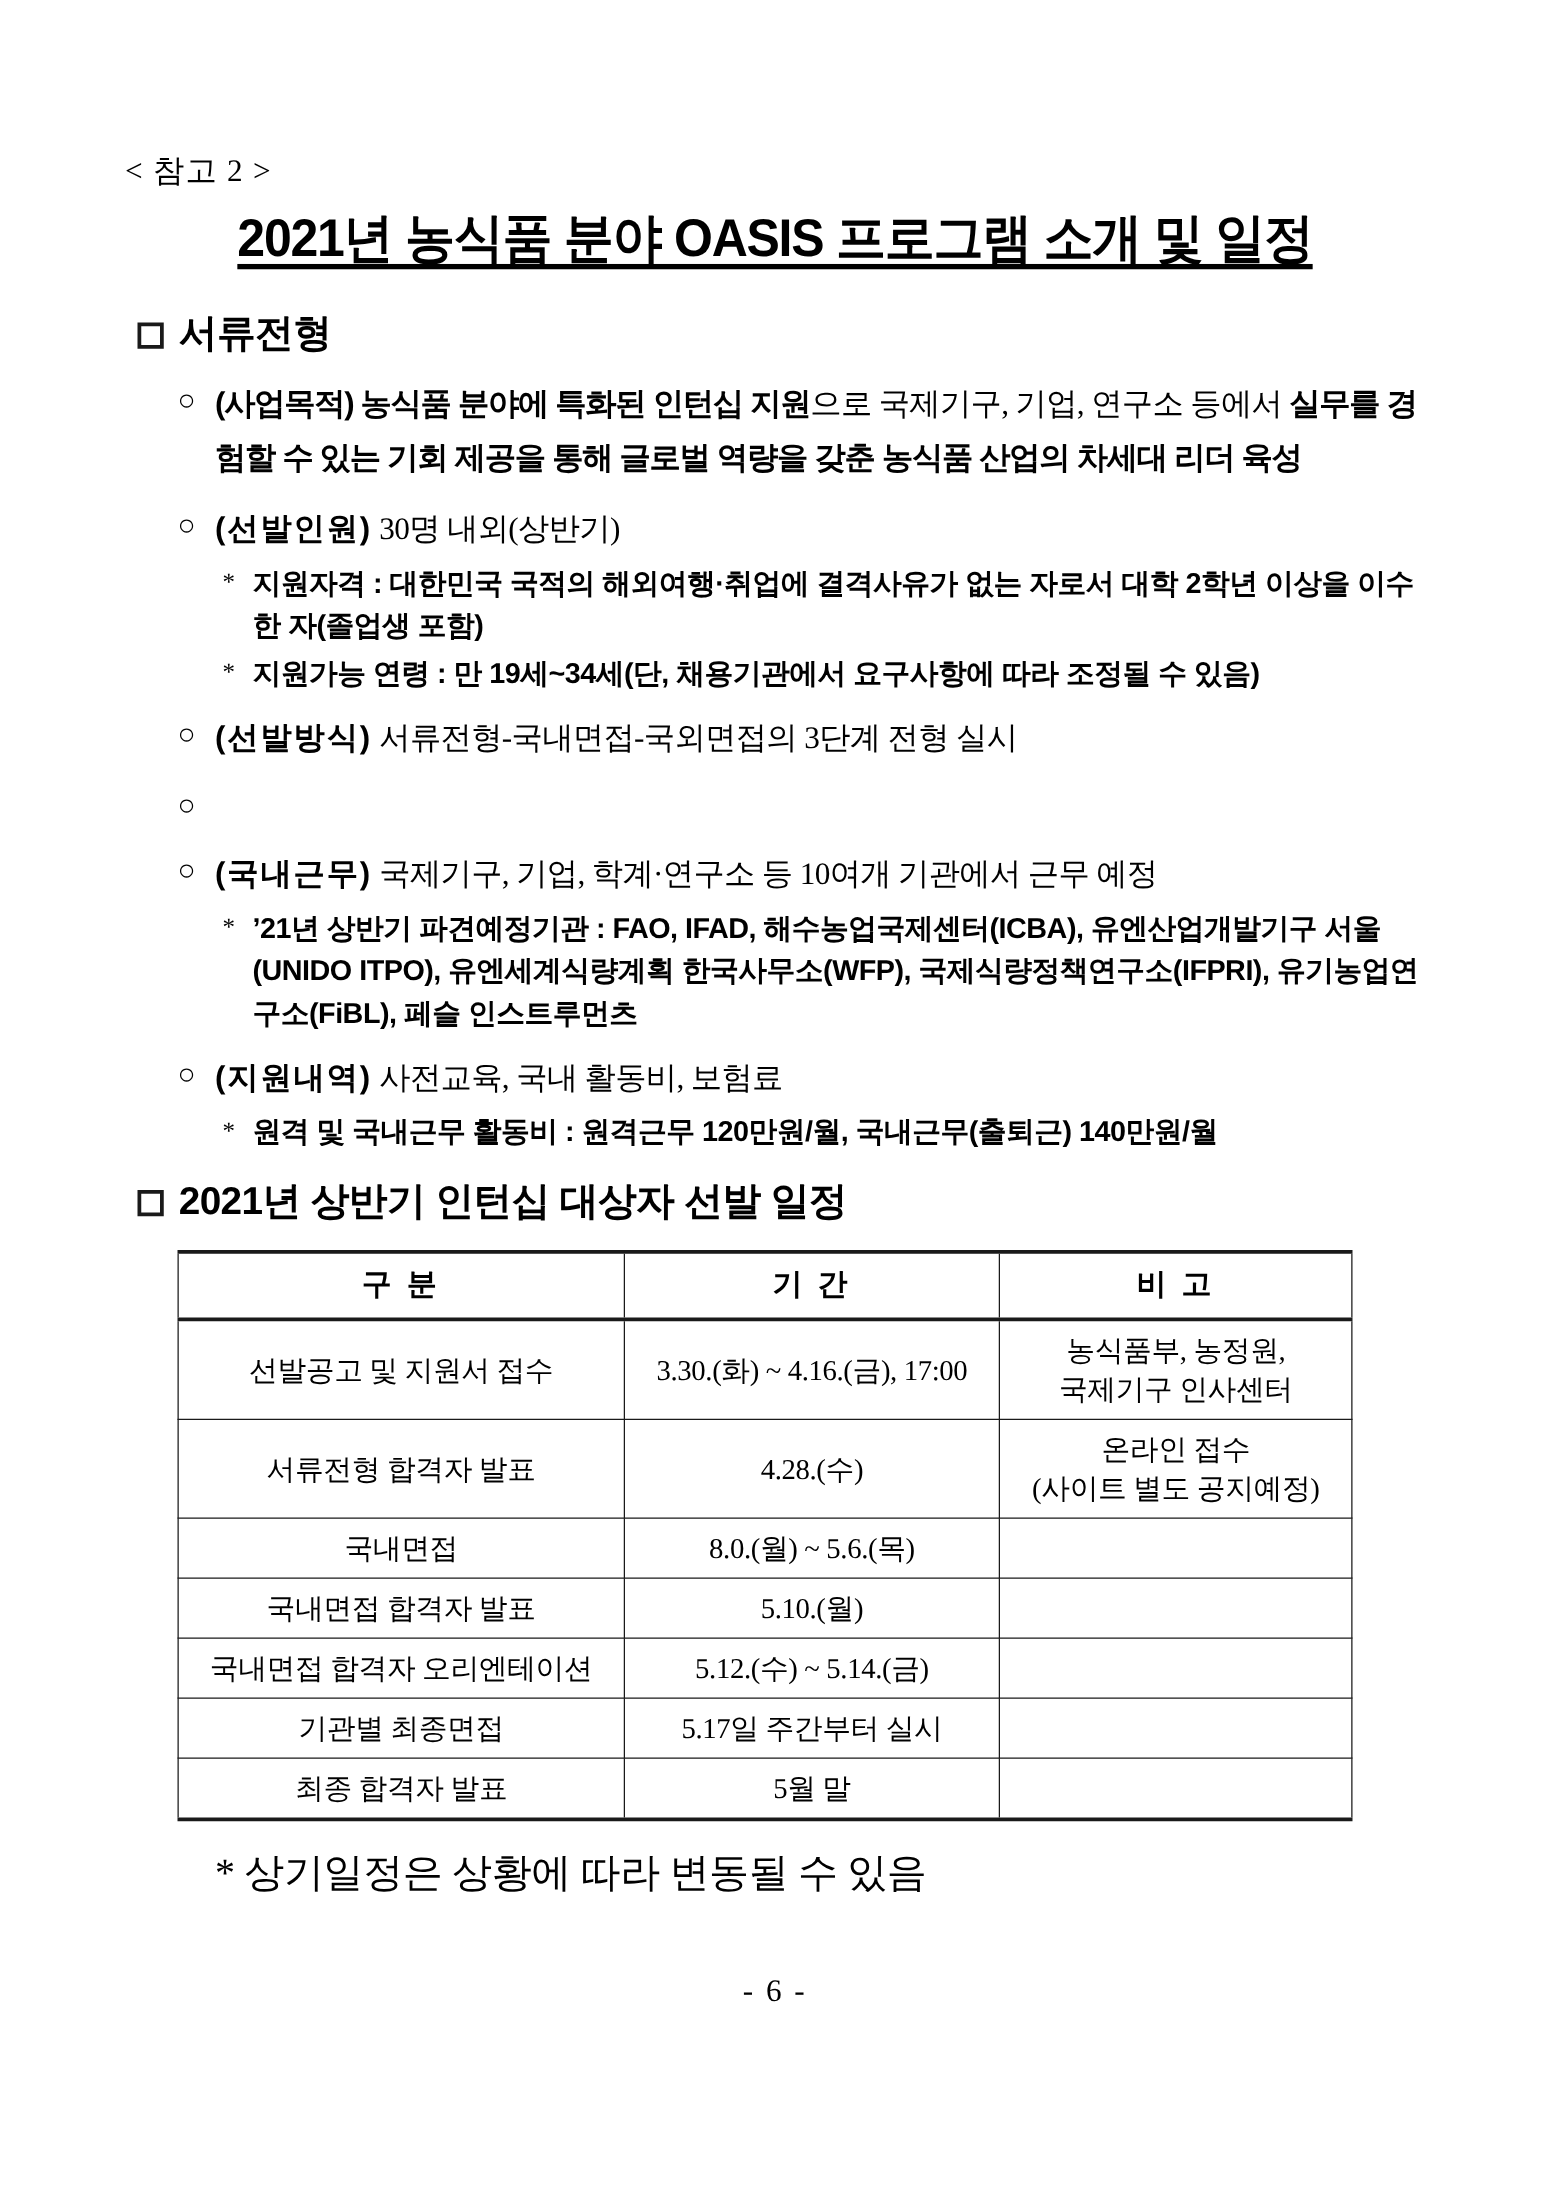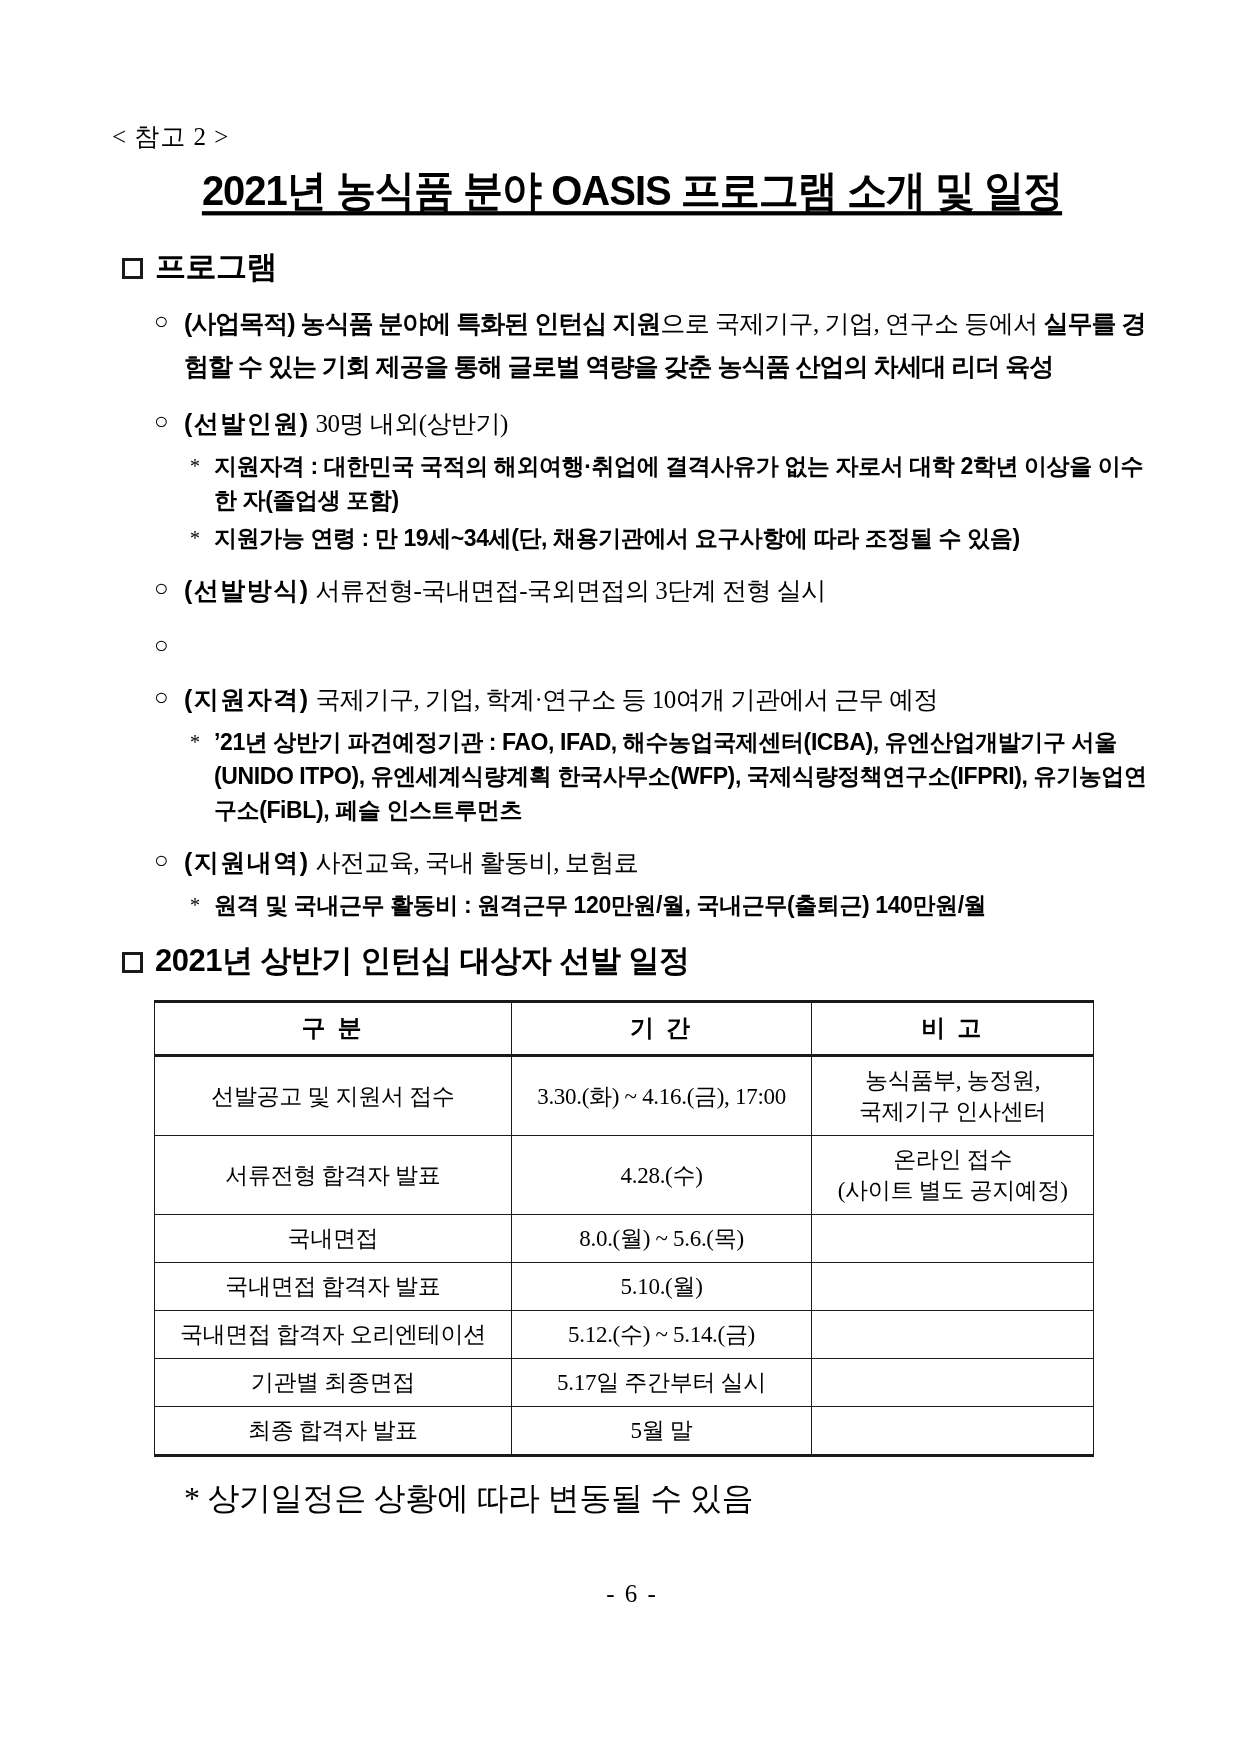--- a/index.html
+++ b/index.html
@@ -10,21 +10,21 @@
   body {
     width: 1240px;
     height: 1753px;
     font-family: "Liberation Serif", serif;
     color: #000000;
     position: relative;
     overflow: hidden;
   }
   .page {
     position: absolute;
-    left: 12px; top: 0;
+    left: 0; top: 0;
     width: 1012px;
     height: 1753px;
     padding: 0;
     box-sizing: border-box;
   }
   .content {
     position: absolute;
     left: 100px;
     top: 120px;
     width: 1040px;
@@ -177,21 +177,21 @@
 
 <div class="page">
   <div class="content">
 
     <div class="ref-tag">&lt; 참고 2 &gt;</div>
 
     <div class="doc-title">2021년 농식품 분야 OASIS 프로그램 소개 및 일정</div>
 
     <div class="sec-head">
       <span class="sq"></span>
-      <span>프로그램</span>
+      <span>서류전형</span>
     </div>
 
     <div class="b1">
       <span class="b1-mark">○</span>
       <span class="b1-text"><b>(사업목적)</b> <b>농식품 분야에 특화된 인턴십 지원</b><span>으로 국제기구, 기업, 연구소 등에서 </span><b>실무를 경험할 수 있는 기회 제공을 통해 글로벌 역량을 갖춘 농식품 산업의 차세대 리더 육성</b></span>
     </div>
 
     <div class="b1">
       <span class="b1-mark">○</span>
       <span class="b1-text"><b class="sp">(선발인원)</b> <span>30명 내외(상반기)</span></span>
@@ -209,21 +209,21 @@
       <span class="b1-mark">○</span>
       <span class="b1-text"><b class="sp">(선발방식)</b> <span>서류전형-국내면접-국외면접의 3단계 전형 실시</span></span>
     </div>
 
     <div class="b1">
       <span class="b1-mark">○</span>
     </div>
 
     <div class="b1">
       <span class="b1-mark">○</span>
-      <span class="b1-text"><b class="sp">(지원자격)</b> <span>국제기구, 기업, 학계·연구소 등 10여개 기관에서 근무 예정</span></span>
+      <span class="b1-text"><b class="sp">(국내근무)</b> <span>국제기구, 기업, 학계·연구소 등 10여개 기관에서 근무 예정</span></span>
     </div>
     <div class="b2">
       <span class="b2-mark">*</span>
       <span class="b2-text">’21년 상반기 파견예정기관 : FAO, IFAD, 해수농업국제센터(ICBA), 유엔산업개발기구 서울(UNIDO ITPO), 유엔세계식량계획 한국사무소(WFP), 국제식량정책연구소(IFPRI), 유기농업연구소(FiBL), 페슬 인스트루먼츠</span>
     </div>
 
     <div class="b1">
       <span class="b1-mark">○</span>
       <span class="b1-text"><b class="sp">(지원내역)</b> <span>사전교육, 국내 활동비, 보험료</span></span>
     </div>

